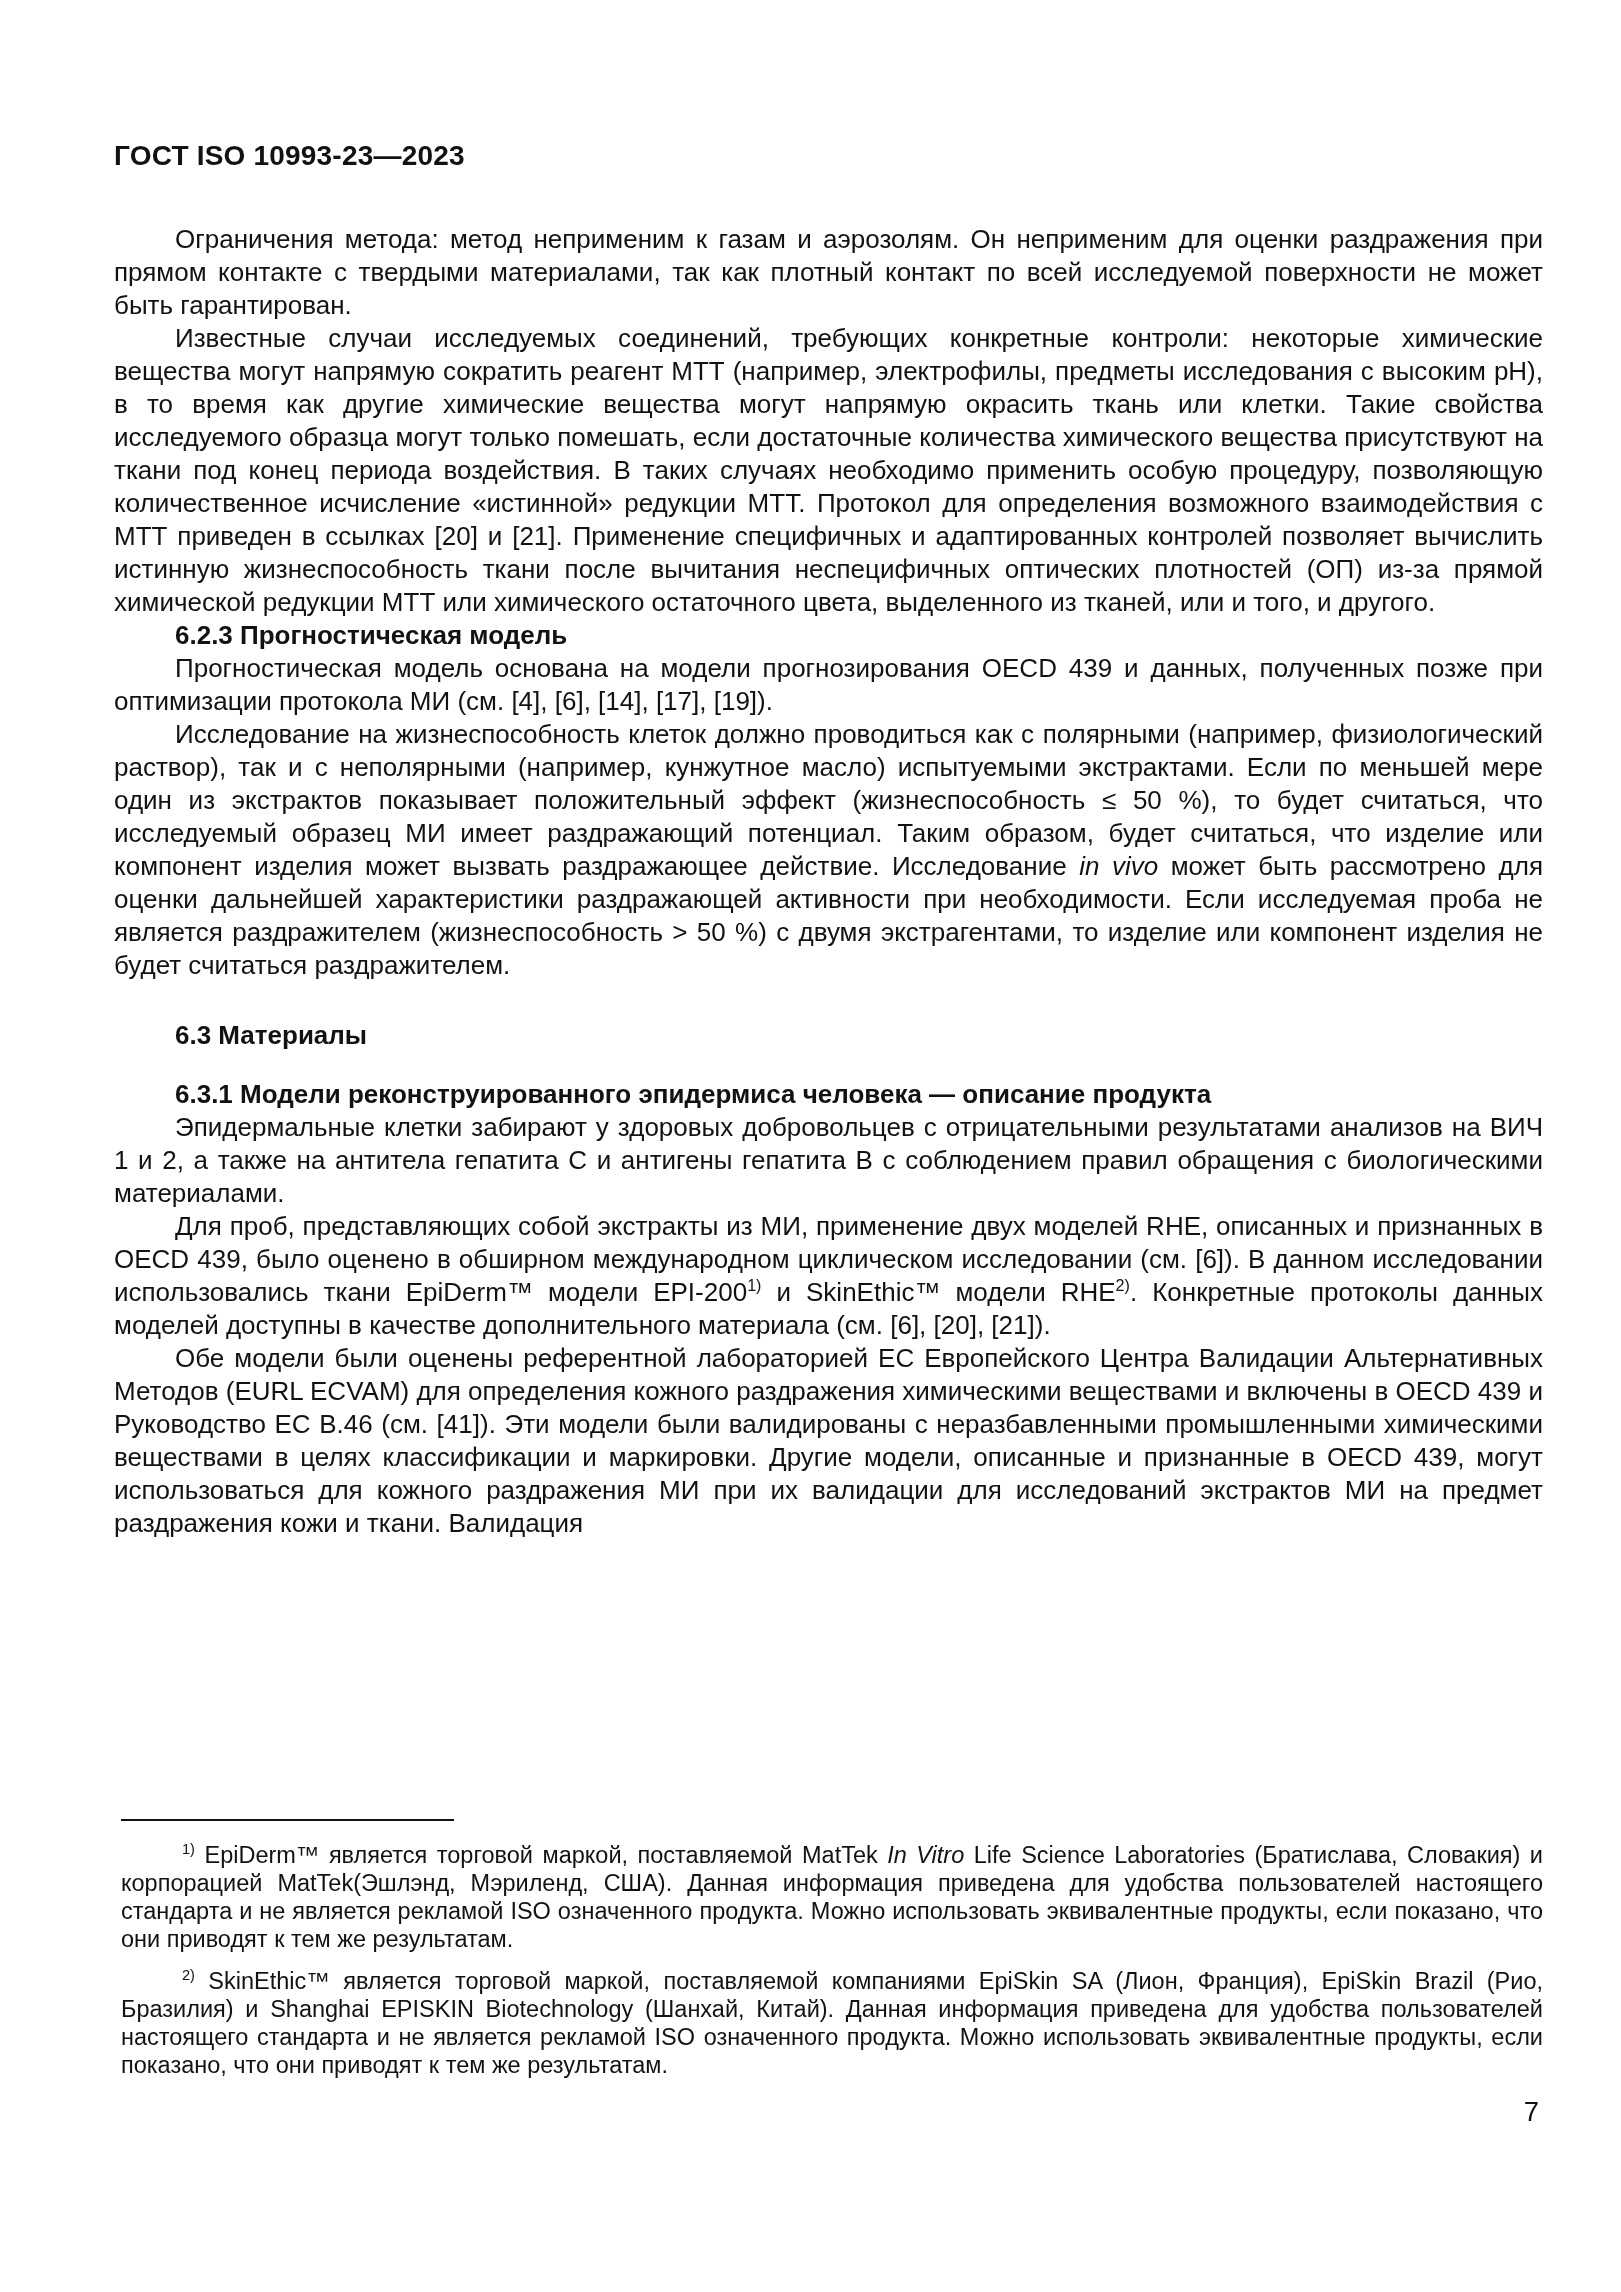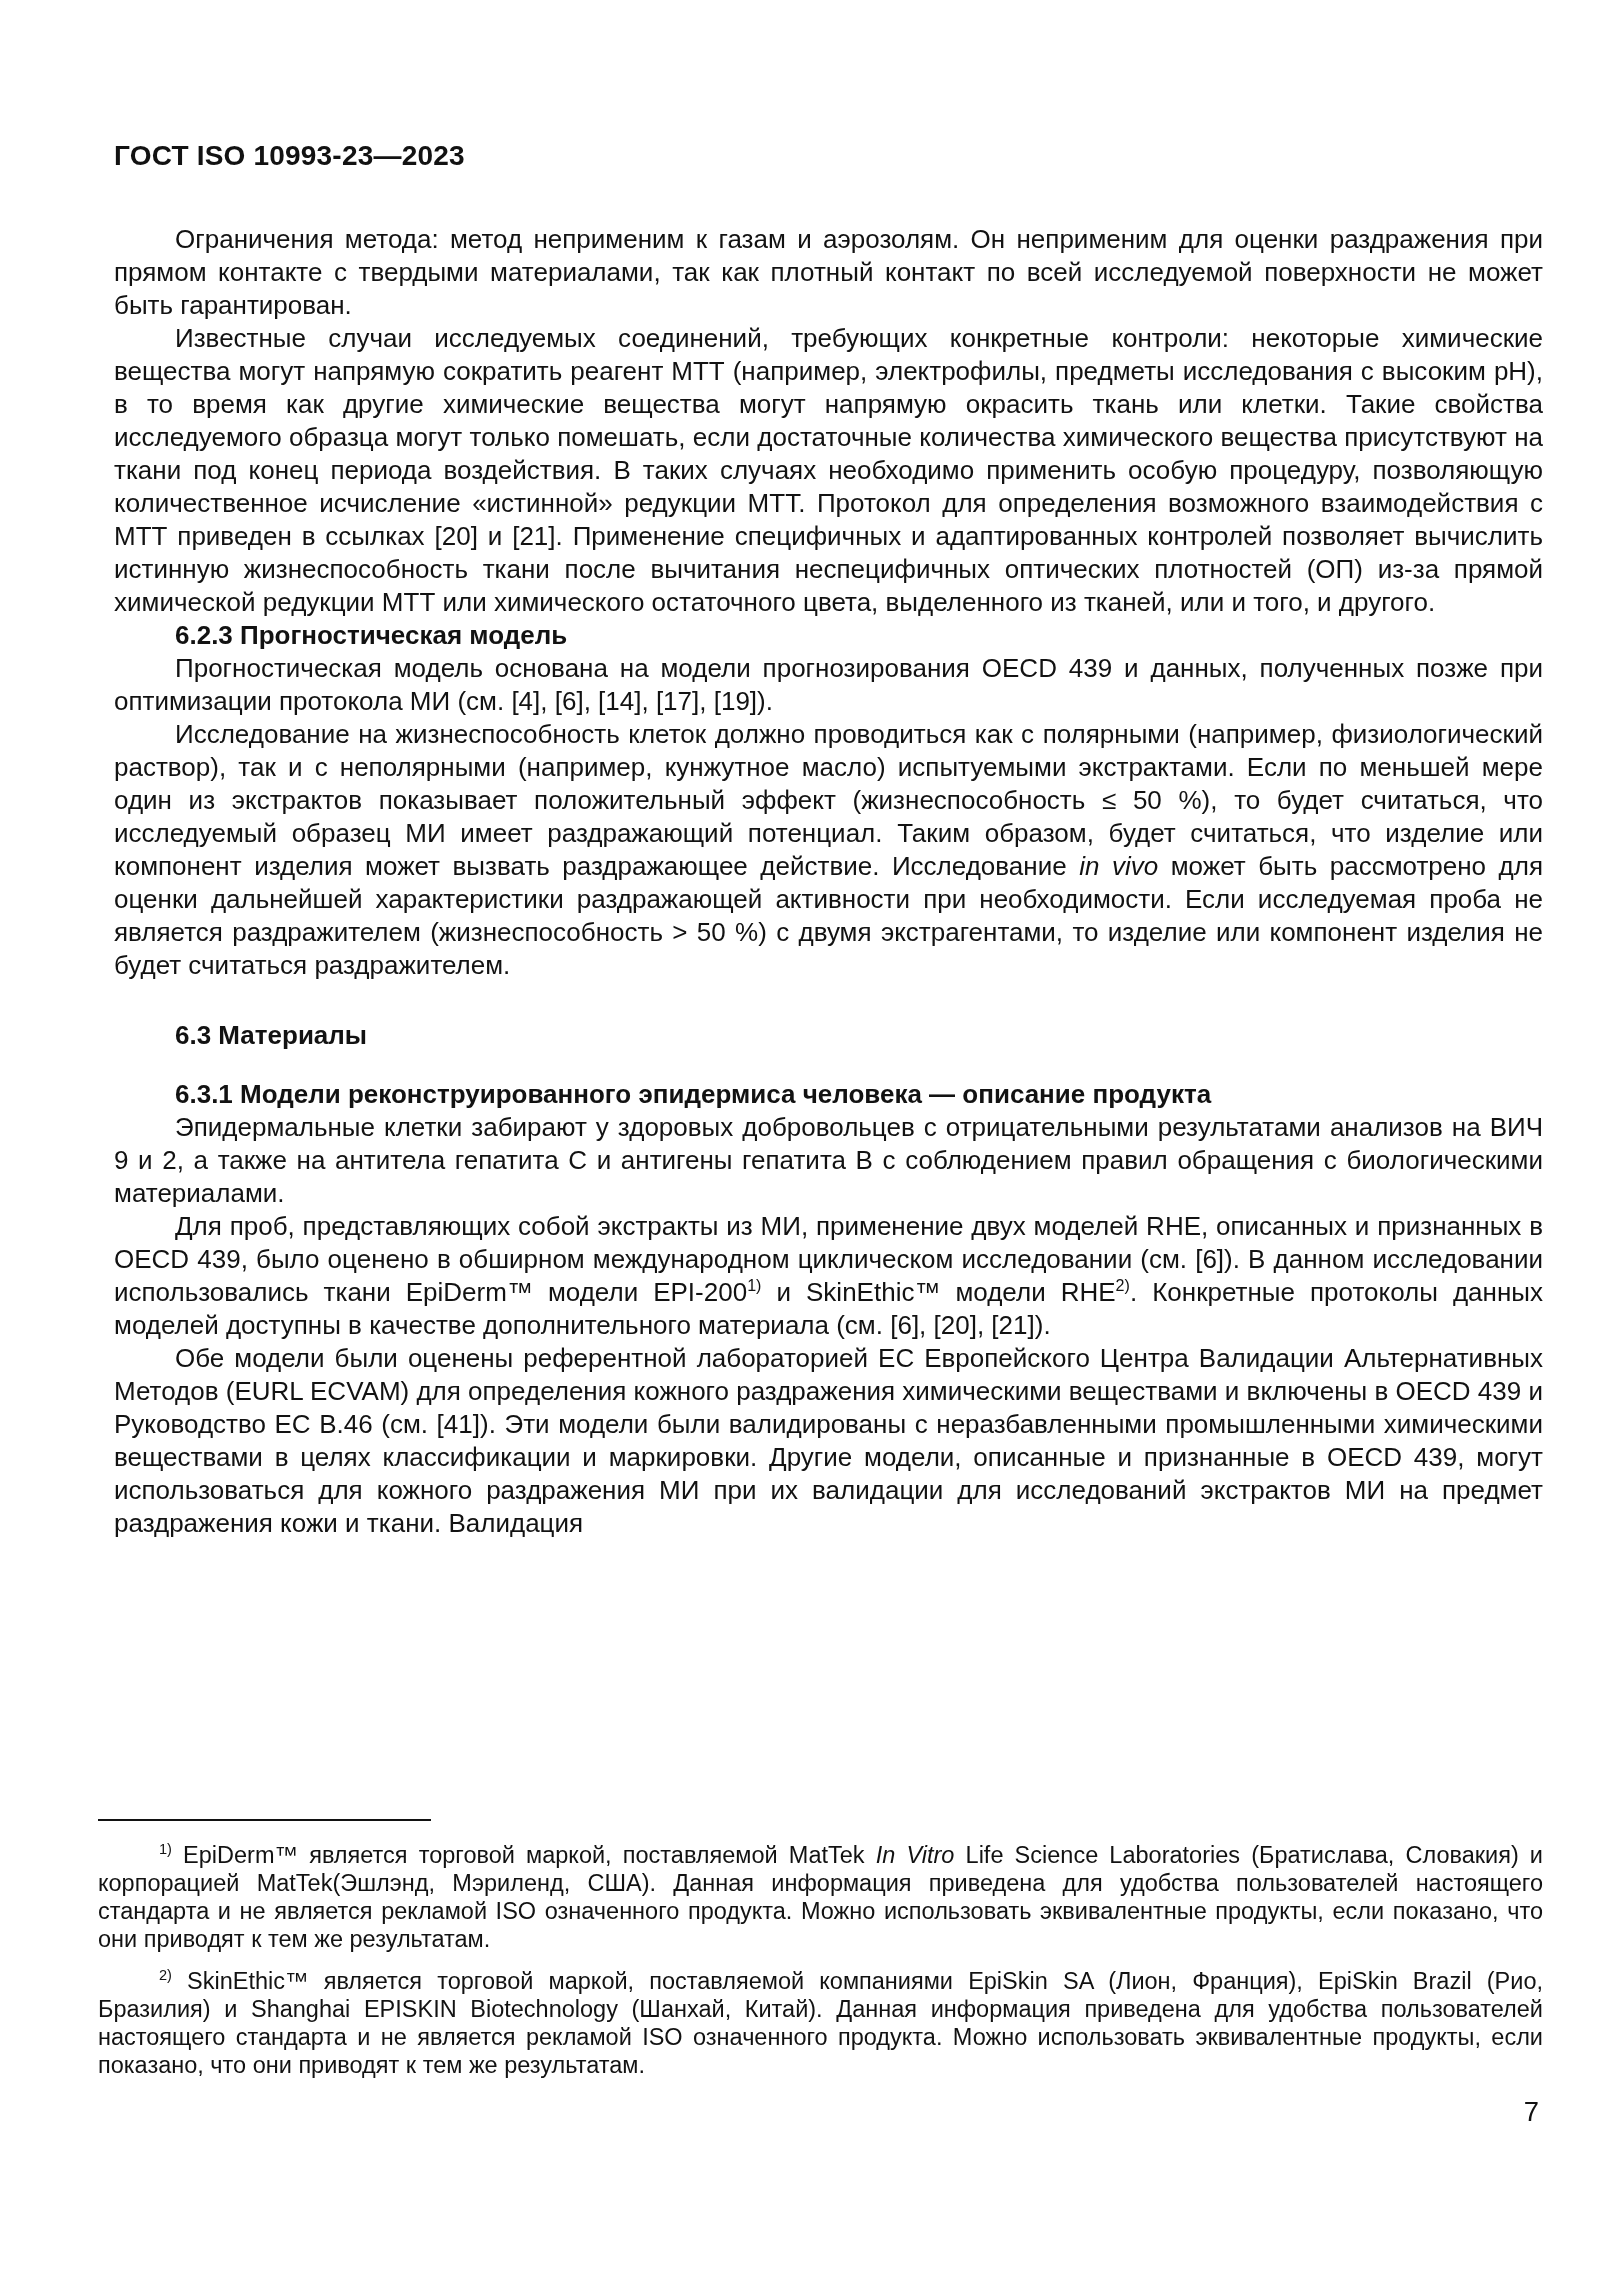--- a/index.html
+++ b/index.html
@@ -31,21 +31,21 @@
   .gap-lg { margin-top: 37px; }
   .gap-md { margin-top: 25.5px; }
   i { font-style: italic; }
   sup {
     font-size: 0.62em;
     vertical-align: super;
     line-height: 0;
   }
   .footnotes {
     position: absolute;
-    left: 98px;
+    left: 121px;
     right: 78px;
     bottom: 214px;
     font-size: 23.5px;
     line-height: 28px;
     text-align: justify;
   }
   .fn-rule {
     width: 333px;
     height: 0;
     border: none;
@@ -79,21 +79,21 @@
     <p>Прогностическая модель основана на модели прогнозирования OECD 439 и данных, полученных позже при оптимизации протокола МИ (см. [4], [6], [14], [17], [19]).</p>
 
 
 
     <p><span>Исследование на жизнеспособность клеток должно проводиться как с полярными (например, физиологический раствор), так и с неполярными (например, кунжутное масло) испытуемыми экстрактами. Если по меньшей мере один из экстрактов показывает положительный эффект (жизнеспособность ≤ 50 %), то будет считаться, что исследуемый образец МИ имеет раздражающий потенциал. Таким образом, будет считаться, что изделие или компонент изделия может вызвать раздражающее действие. Исследование </span><i>in vivo</i><span> может быть рассмотрено для оценки дальнейшей характеристики раздражающей активности при необходимости. Если исследуемая проба не является раздражителем (жизнеспособность &gt; 50 %) с двумя экстрагентами, то изделие или компонент изделия не будет считаться раздражителем.</span></p>
 
     <p class="h gap-lg">6.3 Материалы</p>
 
     <p class="h gap-md">6.3.1 Модели реконструированного эпидермиса человека — описание продукта</p>
 
-    <p>Эпидермальные клетки забирают у здоровых добровольцев с отрицательными результатами анализов на ВИЧ 9 и 2, а также на антитела гепатита С и антигены гепатита В с соблюдением правил обращения с биологическими материалами.</p>
+    <p>Эпидермальные клетки забирают у здоровых добровольцев с отрицательными результатами анализов на ВИЧ 1 и 2, а также на антитела гепатита С и антигены гепатита В с соблюдением правил обращения с биологическими материалами.</p>
 
     <p><span>Для проб, представляющих собой экстракты из МИ, применение двух моделей RHE, описанных и признанных в OECD 439, было оценено в обширном международном циклическом исследовании (см. [6]). В данном исследовании использовались ткани EpiDerm™ модели EPI-200</span><sup>1)</sup><span> и SkinEthic™ модели RHE</span><sup>2)</sup><span>. Конкретные протоколы данных моделей доступны в качестве дополнительного материала (см. [6], [20], [21]).</span></p>
 
     <p>Обе модели были оценены референтной лабораторией ЕС Европейского Центра Валидации Альтернативных Методов (EURL ECVAM) для определения кожного раздражения химическими веществами и включены в OECD 439 и Руководство ЕС В.46 (см. [41]). Эти модели были валидированы с неразбавленными промышленными химическими веществами в целях классификации и маркировки. Другие модели, описанные и признанные в OECD 439, могут использоваться для кожного раздражения МИ при их валидации для исследований экстрактов МИ на предмет раздражения кожи и ткани. Валидация</p>
 
   </div>
 
   <div class="footnotes">
     <div class="fn-rule"></div>
 

